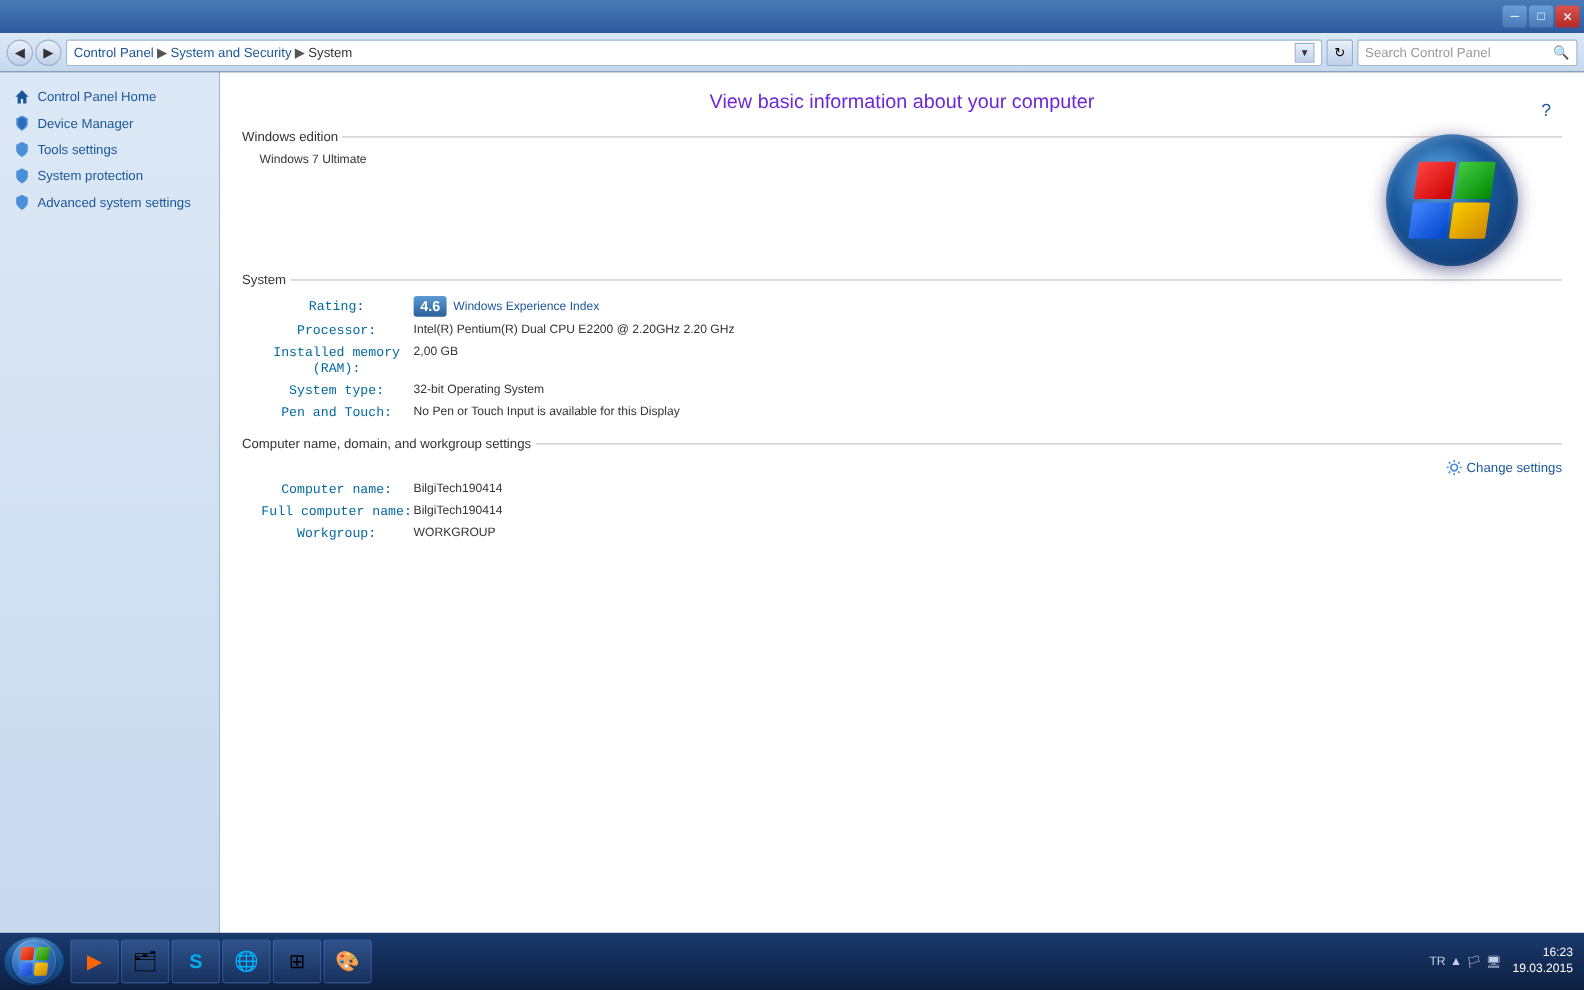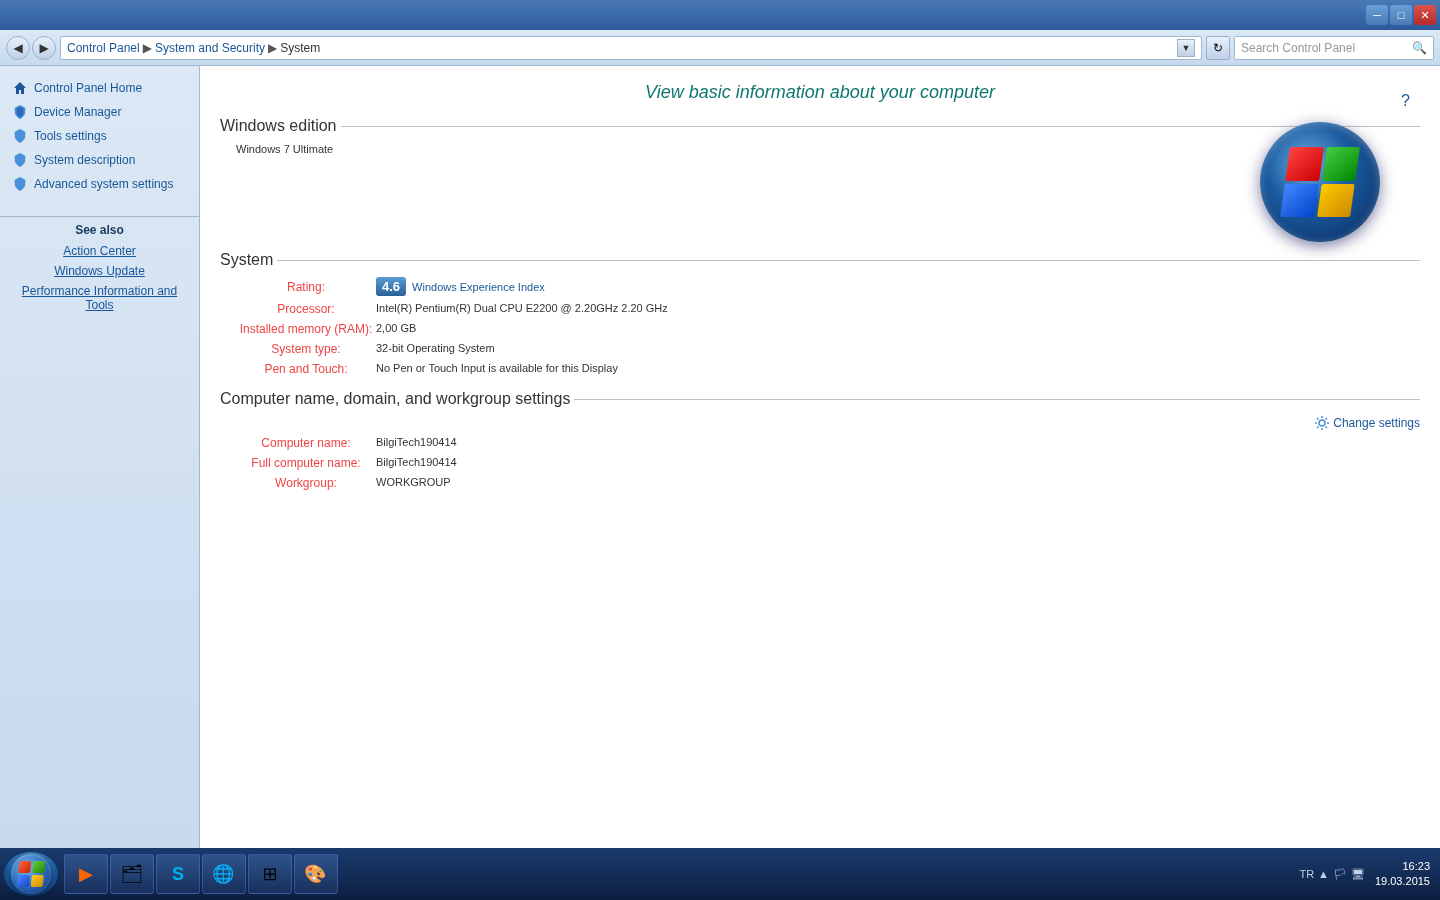--- a/index.html
+++ b/index.html
@@ -187,51 +187,51 @@
 
     
     .content-area {
       flex: 1;
       background: white;
       overflow-y: auto;
       padding: 16px 20px;
     }
     .page-title {
       font-size: 18px;
-      color: #0f766e;
+      color: #6d28d9;
       font-weight: normal;
       margin-bottom: 14px;
-      font-style: italic;
     }
     .section-header {
       display: flex;
       align-items: center;
       margin: 10px 0 8px 0;
     }
     .section-label {
-      font-size: 16px;
+      font-size: 12px;
       color: #333;
       white-space: nowrap;
       margin-right: 4px;
     }
     .section-line {
       flex: 1;
       height: 1px;
       background: #c0c0c0;
     }
     .info-row {
       display: flex;
       margin-bottom: 6px;
       padding-left: 16px;
     }
     .info-label {
       width: 140px;
       min-width: 140px;
-      color: #ef4444;
-      font-size: 12px;
+      color: #0369a1;
+      font-size: 12px;
+      font-family: Liberation Mono, monospace;
     }
     .info-value {
       color: #333;
       font-size: 11px;
     }
     .info-value.link {
       color: #1a5799;
       cursor: pointer;
       text-decoration: none;
     }
@@ -428,38 +428,32 @@
       </div>
       <span>Tools settings</span>
     </div>
 
     <div class="sidebar-item">
       <div class="sidebar-icon">
         <svg class="shield-icon-svg" viewBox="0 0 14 16">
           <path d="M7 0 L13 3 L13 9 C13 12 7 16 7 16 C7 16 1 12 1 9 L1 3 Z" fill="#4a90d9"></path>
         </svg>
       </div>
-      <span>System description</span>
+      <span>System protection</span>
     </div>
 
     <div class="sidebar-item">
       <div class="sidebar-icon">
         <svg class="shield-icon-svg" viewBox="0 0 14 16">
           <path d="M7 0 L13 3 L13 9 C13 12 7 16 7 16 C7 16 1 12 1 9 L1 3 Z" fill="#4a90d9"></path>
         </svg>
       </div>
       <span>Advanced system settings</span>
     </div>
 
-    <div class="sidebar-see-also">
-      <div class="sidebar-see-also-title">See also</div>
-      <a class="sidebar-link">Action Center</a>
-      <a class="sidebar-link">Windows Update</a>
-      <a class="sidebar-link">Performance Information and Tools</a>
-    </div>
   </div>
 
   <div class="content-area">
     <div class="content-wrapper">
 
       <div class="help-icon">?</div>
 
       <h1 class="page-title">View basic information about your computer</h1>
 
       <div class="win-logo">

